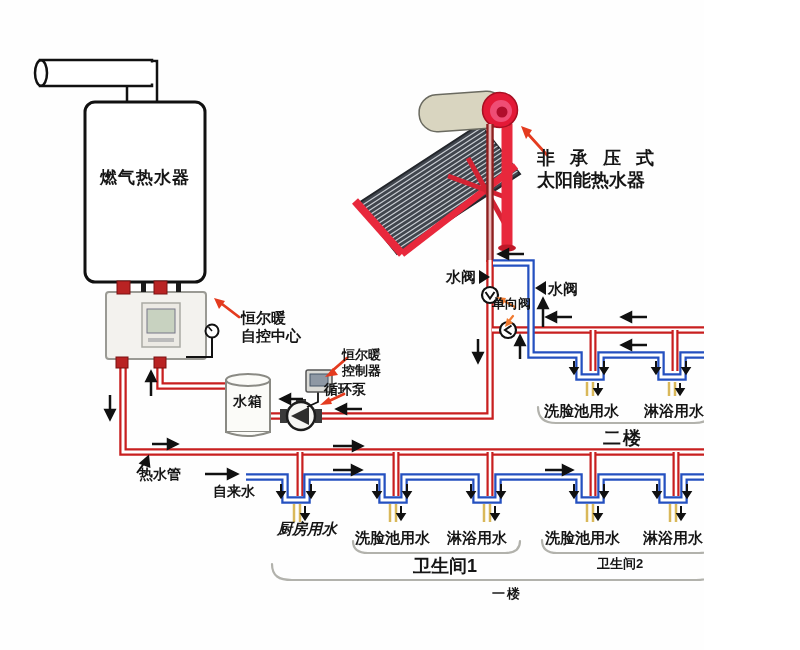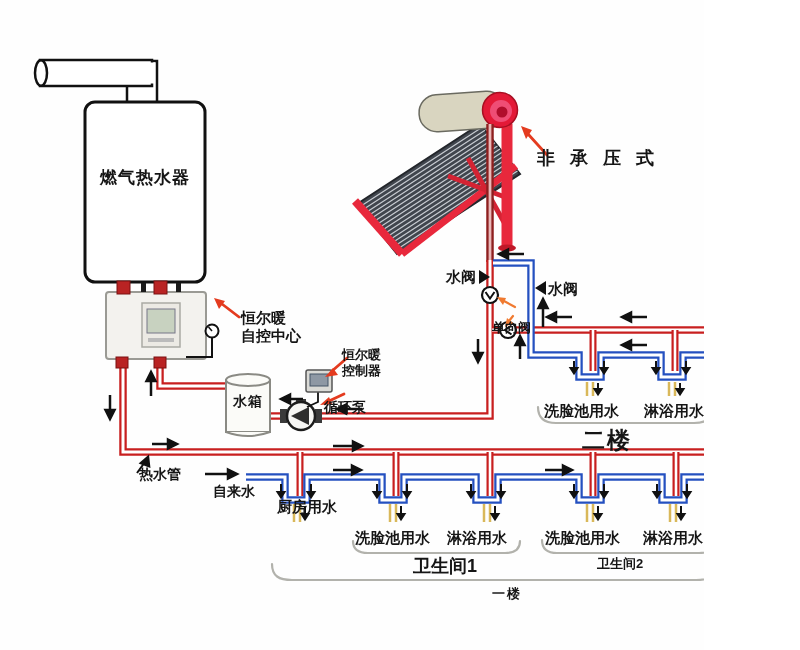--- a/index.html
+++ b/index.html
@@ -268,52 +268,53 @@
         <polygon points="497,297 506,298 503,305" stroke="none"></polygon>
     <line x1="513" y1="316" x2="509" y2="321"></line>
         <polygon points="505,327 507,318 513,323" stroke="none"></polygon>
   </g>
 </svg>
 
 <div class="lbl" style="left:93px;top:168px;width:104px;text-align:center;font-size:17px;letter-spacing:1px;">燃气热水器</div>
 
 <div class="lbl" style="left:537px;top:140px;font-size:18px;margin-top:8px;">
   <span style="letter-spacing:5px;">非 承 压 式</span>
+  <span>太阳能热水器</span>
 </div>
 
 <div class="lbl" style="left:241px;top:309px;font-size:15px;">
   <span>恒尔暖</span>
   <span>自控中心</span>
 </div>
 
 <div class="lbl" style="left:342px;top:347px;font-size:13px;">
   <span>恒尔暖</span>
   <span>控制器</span>
 </div>
 
-<div class="lbl" style="left:324px;top:399px;font-size:14px;">循环泵</div>
+<div class="lbl" style="left:324px;top:381px;font-size:14px;">循环泵</div>
 
 <div class="lbl" style="left:233px;top:393px;font-size:14px;letter-spacing:1px;">水箱</div>
 
 <div class="lbl" style="left:446px;top:268px;font-size:15px;">水阀</div>
 
 <div class="lbl" style="left:548px;top:280px;font-size:15px;">水阀</div>
 
-<div class="lbl" style="left:492px;top:320px;font-size:13px;">单向阀</div>
+<div class="lbl" style="left:492px;top:296px;font-size:13px;">单向阀</div>
 
 <div class="lbl" style="left:127px;top:466px;font-size:14px;margin-left:12px;">热水管</div>
 
 <div class="lbl" style="left:213px;top:483px;font-size:14px;">自来水</div>
 
 <div class="lbl" style="left:544px;top:402px;font-size:15px;">洗脸池用水</div>
 <div class="lbl" style="left:644px;top:402px;font-size:15px;">淋浴用水</div>
 
-<div class="lbl" style="left:582px;top:428px;font-size:23px;letter-spacing:2px;font-family:Liberation Mono, monospace;">二楼</div>
-
-<div class="lbl" style="left:277px;top:498px;font-size:15px;">厨房用水</div>
+<div class="lbl" style="left:603px;top:428px;font-size:18px;letter-spacing:2px;">二楼</div>
+
+<div class="lbl" style="left:277px;top:520px;font-size:15px;font-style:italic;">厨房用水</div>
 <div class="lbl" style="left:355px;top:529px;font-size:15px;">洗脸池用水</div>
 <div class="lbl" style="left:447px;top:529px;font-size:15px;">淋浴用水</div>
 <div class="lbl" style="left:545px;top:529px;font-size:15px;">洗脸池用水</div>
 <div class="lbl" style="left:643px;top:529px;font-size:15px;">淋浴用水</div>
 
 <div class="lbl" style="left:413px;top:556px;font-size:18px;">卫生间1</div>
 <div class="lbl" style="left:597px;top:556px;font-size:13px;">卫生间2</div>
 
 <div class="lbl" style="left:492px;top:586px;font-size:13px;letter-spacing:2px;">一楼</div>
 

